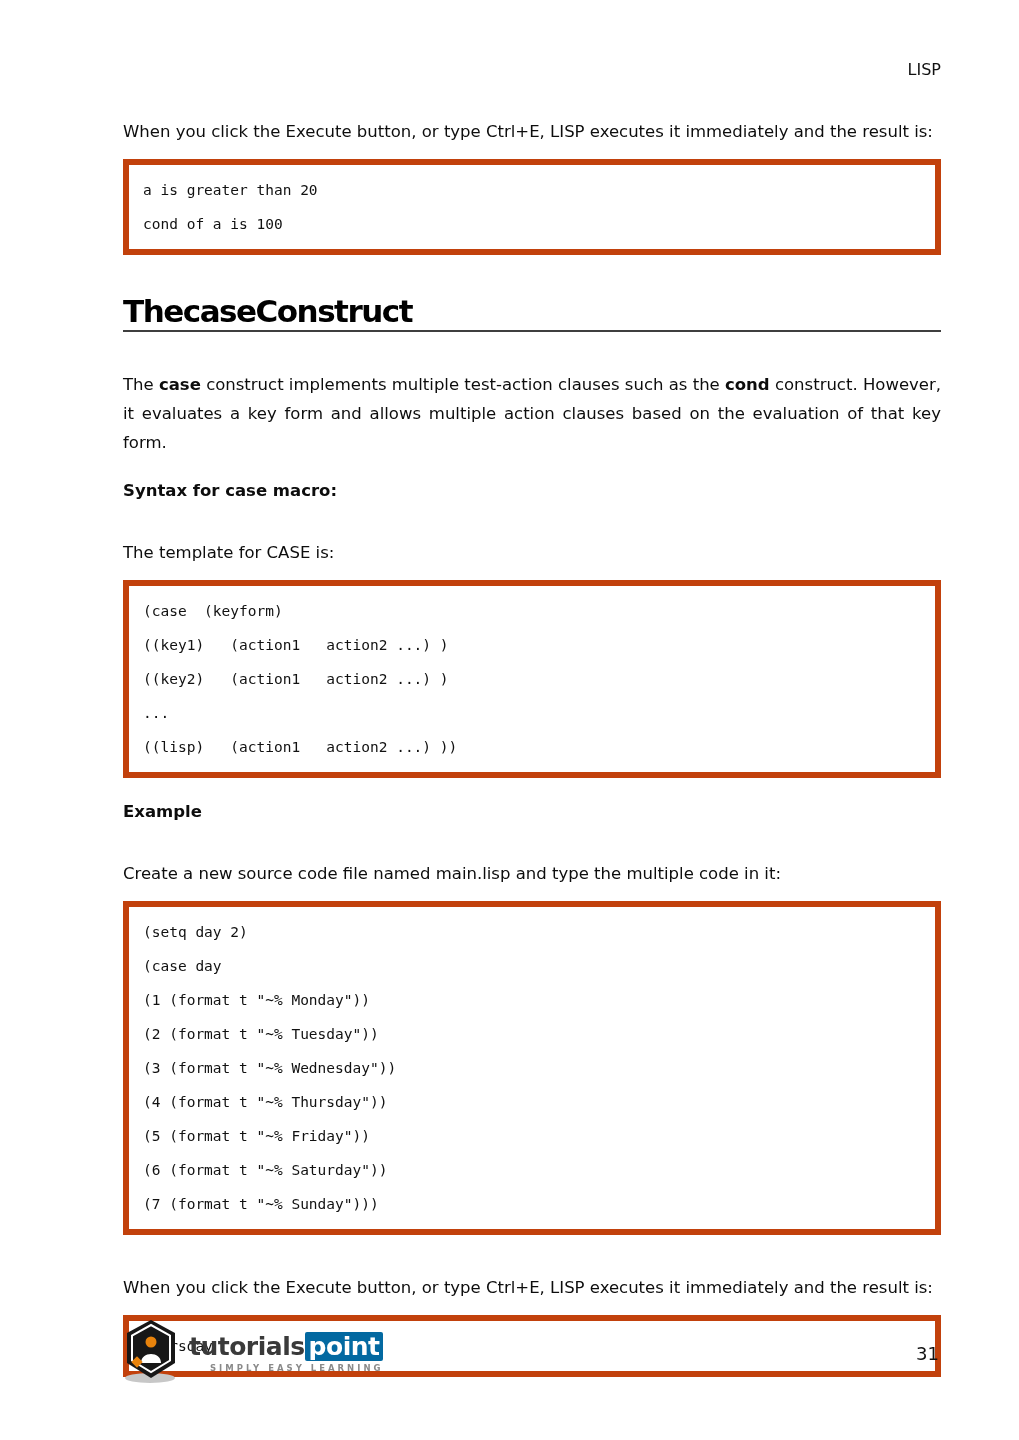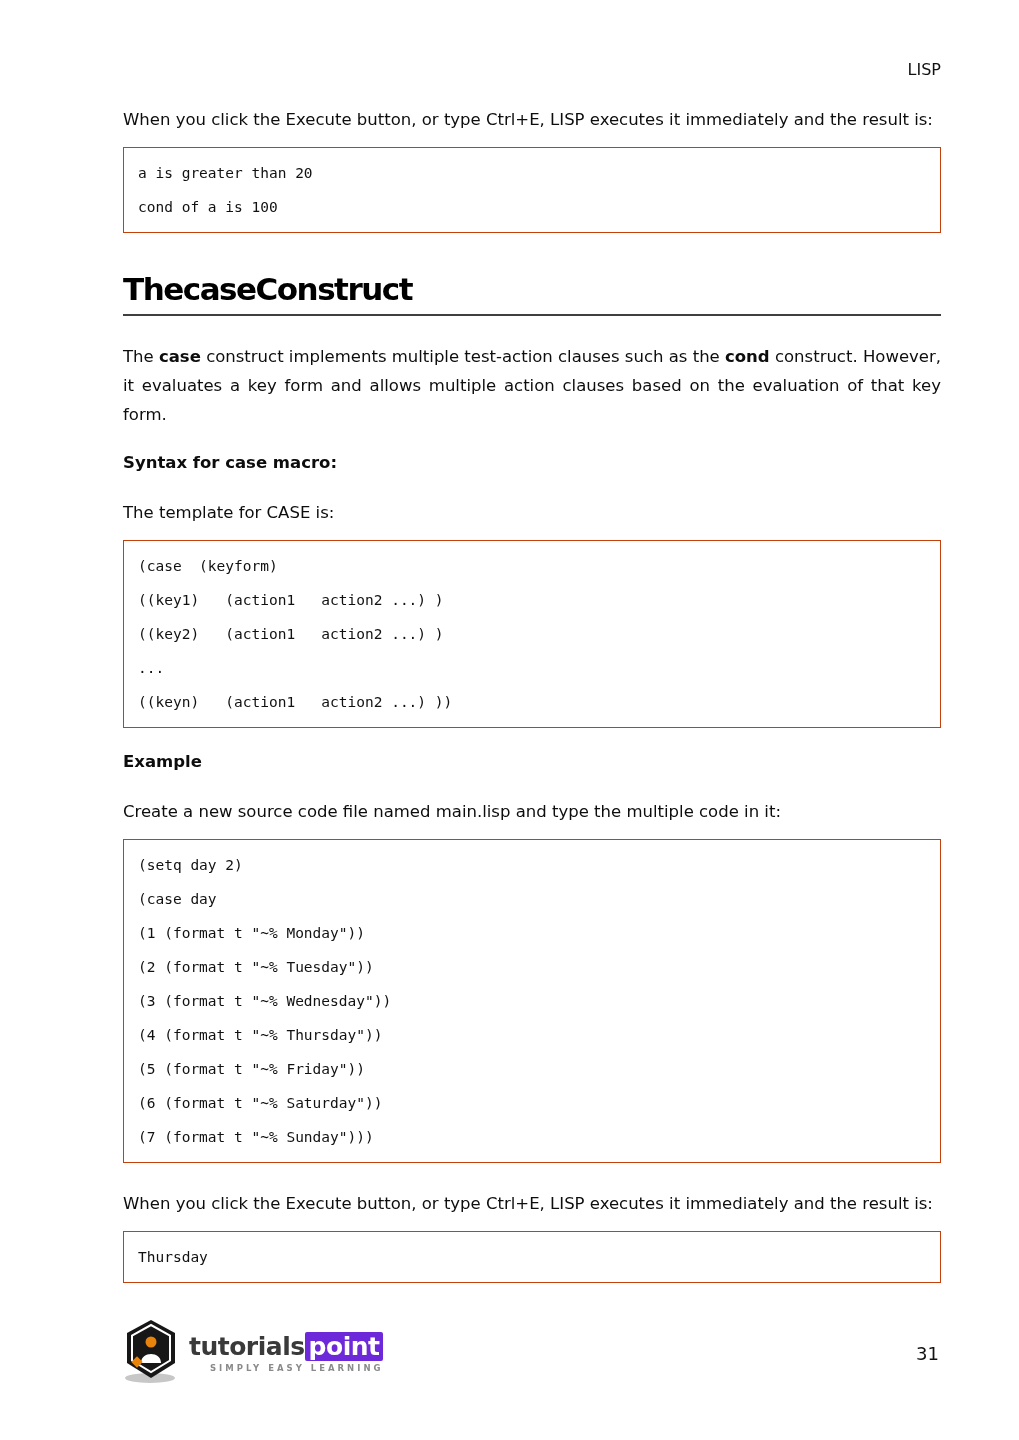--- a/index.html
+++ b/index.html
@@ -23,43 +23,43 @@
   .doc-header {
     padding-top: 60px;
     text-align: right;
     font-size: 16px;
     color: #111;
   }
   p.body-text {
     font-size: 16.5px;
     line-height: 29px;
     text-align: justify;
-    margin-top: 26px;
+    margin-top: 38px;
     color: #0d0d0d;
   }
   .code-box {
-    border: 1px solid #c2410c;
+    border: 6px solid #c2410c;
     margin-top: 13px;
     padding: 8px 14px;
     background: #fff;
   }
   .code-line {
     font-family: "DejaVu Sans Mono", monospace;
     font-size: 14.5px;
     line-height: 34px;
     white-space: pre;
     color: #111;
   }
   h1.section-heading {
     margin-top: 38px;
     font-size: 31px;
     font-weight: bold;
     letter-spacing: -1.5px;
     color: #000;
-    padding-bottom: 7px;
+    padding-bottom: 1px;
     border-bottom: 2px solid #3f3f3f;
   }
   h1.section-heading .h-em { font-weight: bold; }
   .bold-label {
     margin-top: 24px;
     font-size: 16.5px;
     font-weight: bold;
     color: #0d0d0d;
   }
   .inline-bold { font-weight: bold; }
@@ -75,21 +75,21 @@
   .logo { display: flex; align-items: center; gap: 8px; }
   .logo-text-block { display: flex; flex-direction: column; }
   .logo-wordmark {
     font-size: 25px;
     font-weight: bold;
     line-height: 26px;
     color: #3a3a3a;
     letter-spacing: -0.5px;
   }
   .logo-point {
-    background: #6d28d9;
+    background: #0369a1;
     color: #ffffff;
     padding: 0 4px;
     border-radius: 2px;
   }
   .logo-tagline {
     margin-top: 3px;
     font-size: 8.5px;
     letter-spacing: 3px;
     color: #8a8a8a;
     font-weight: bold;
@@ -123,21 +123,21 @@
 
     <div class="bold-label">Syntax for case macro:</div>
 
     <p class="body-text">The template for CASE is:</p>
 
     <div class="code-box">
       <div class="code-line">(case  (keyform)</div>
       <div class="code-line">((key1)   (action1   action2 ...) )</div>
       <div class="code-line">((key2)   (action1   action2 ...) )</div>
       <div class="code-line">...</div>
-      <div class="code-line">((keyn)   (action1   action2 ...) ))</div>
+      <div class="code-line">((lisp)   (action1   action2 ...) ))</div>
     </div>
 
     <div class="bold-label">Example</div>
 
     <p class="body-text">Create a new source code file named main.lisp and type the multiple code in it:</p>
 
     <div class="code-box">
       <div class="code-line">(setq day 2)</div>
       <div class="code-line">(case day</div>
       <div class="code-line">(1 (format t "~% Monday"))</div>

